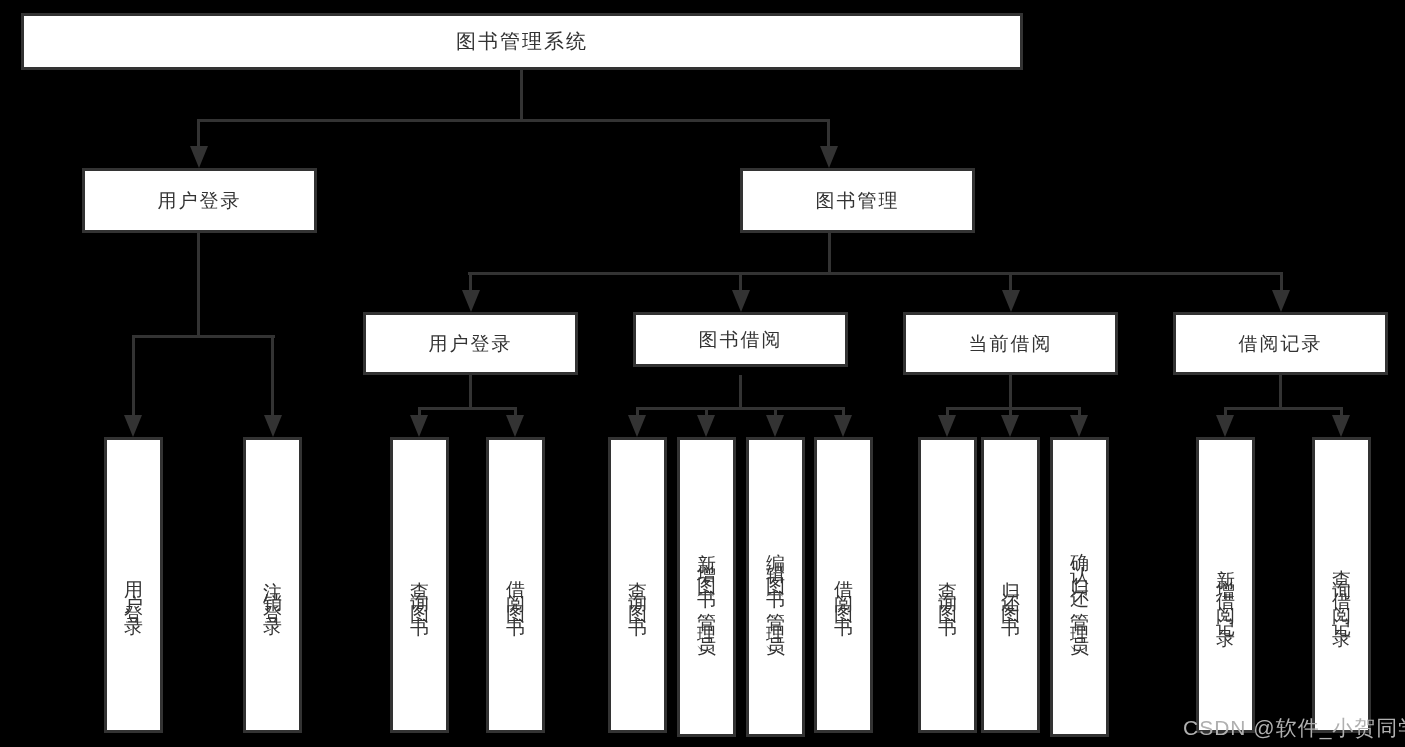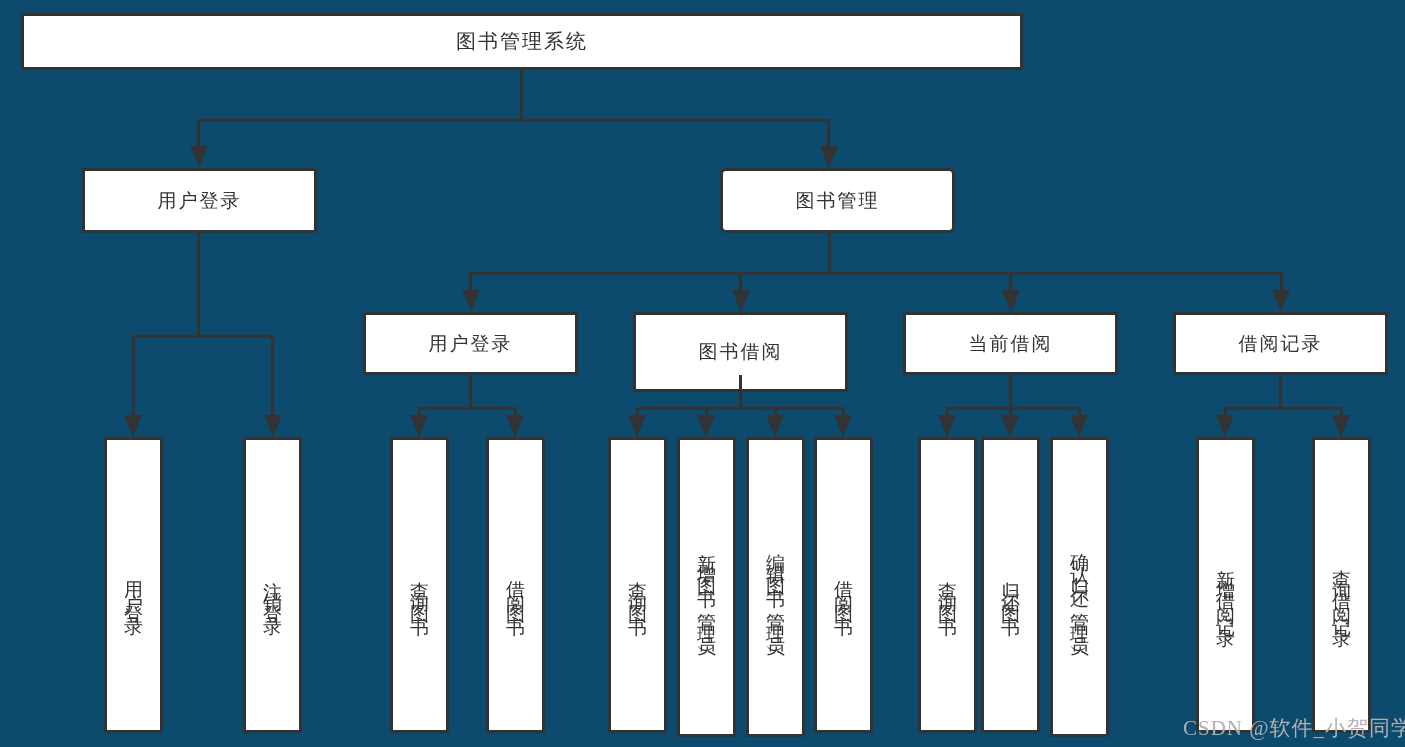--- a/index.html
+++ b/index.html
@@ -1,20 +1,20 @@
 <!DOCTYPE html>
 <html><head>
 <meta charset="utf-8">
 <style>
   html,body{margin:0;padding:0;background:#ffffff;}
   #canvas{
     position:relative;
     width:1405px;height:747px;
-    background:#0c4a6e;
-    font-family:Liberation Serif, serif;
+    background:#000000;
+    font-family:Liberation Sans, sans-serif;
     overflow:hidden;
   }
   .hbox{
     position:absolute;
     box-sizing:border-box;
     border:3px solid #333333;
     background:#ffffff;
     display:flex;align-items:center;justify-content:center;
     font-size:19px;color:#333333;letter-spacing:2px;
     white-space:nowrap;
@@ -58,21 +58,21 @@
   <div class="hbox rootbox" style="left:21px;top:13px;width:1002px;height:57px;">图书管理系统</div>
 
   <div class="vline" style="left:520px;top:70px;height:50px;"></div>
   <div class="hline" style="left:197px;top:119px;width:633px;"></div>
   <div class="vline" style="left:197px;top:119px;height:31px;"></div>
   <div class="arrow" style="left:190px;top:146px;"></div>
   <div class="vline" style="left:827px;top:119px;height:31px;"></div>
   <div class="arrow" style="left:820px;top:146px;"></div>
 
   <div class="hbox" style="left:82px;top:168px;width:235px;height:65px;">用户登录</div>
-  <div class="hbox" style="left:720px;top:168px;width:235px;height:65px;border-radius:6px;">图书管理</div>
+  <div class="hbox" style="left:740px;top:168px;width:235px;height:65px;">图书管理</div>
 
   <div class="vline" style="left:197px;top:233px;height:103px;"></div>
   <div class="hline" style="left:132px;top:335px;width:143px;"></div>
   <div class="vline" style="left:132px;top:335px;height:85px;"></div>
   <div class="arrow" style="left:124px;top:415px;"></div>
   <div class="vline" style="left:271px;top:335px;height:85px;"></div>
   <div class="arrow" style="left:264px;top:415px;"></div>
 
   <div class="vbox" style="left:104px;top:437px;height:296px;">用户登录</div>
   <div class="vbox" style="left:243px;top:437px;height:296px;">注销登录</div>
@@ -82,21 +82,21 @@
   <div class="vline" style="left:469px;top:272px;height:23px;"></div>
   <div class="arrow" style="left:462px;top:290px;"></div>
   <div class="vline" style="left:739px;top:272px;height:23px;"></div>
   <div class="arrow" style="left:732px;top:290px;"></div>
   <div class="vline" style="left:1009px;top:272px;height:23px;"></div>
   <div class="arrow" style="left:1002px;top:290px;"></div>
   <div class="vline" style="left:1280px;top:272px;height:23px;"></div>
   <div class="arrow" style="left:1272px;top:290px;"></div>
 
   <div class="hbox" style="left:363px;top:312px;width:215px;height:63px;">用户登录</div>
-  <div class="hbox" style="left:633px;top:312px;width:215px;height:80px;">图书借阅</div>
+  <div class="hbox" style="left:633px;top:312px;width:215px;height:55px;">图书借阅</div>
   <div class="hbox" style="left:903px;top:312px;width:215px;height:63px;">当前借阅</div>
   <div class="hbox" style="left:1173px;top:312px;width:215px;height:63px;">借阅记录</div>
 
   <div class="vline" style="left:469px;top:375px;height:34px;"></div>
   <div class="hline" style="left:418px;top:407px;width:99px;"></div>
   <div class="vline" style="left:418px;top:407px;height:11px;"></div>
   <div class="arrow" style="left:410px;top:415px;"></div>
   <div class="vline" style="left:514px;top:407px;height:11px;"></div>
   <div class="arrow" style="left:506px;top:415px;"></div>
 

